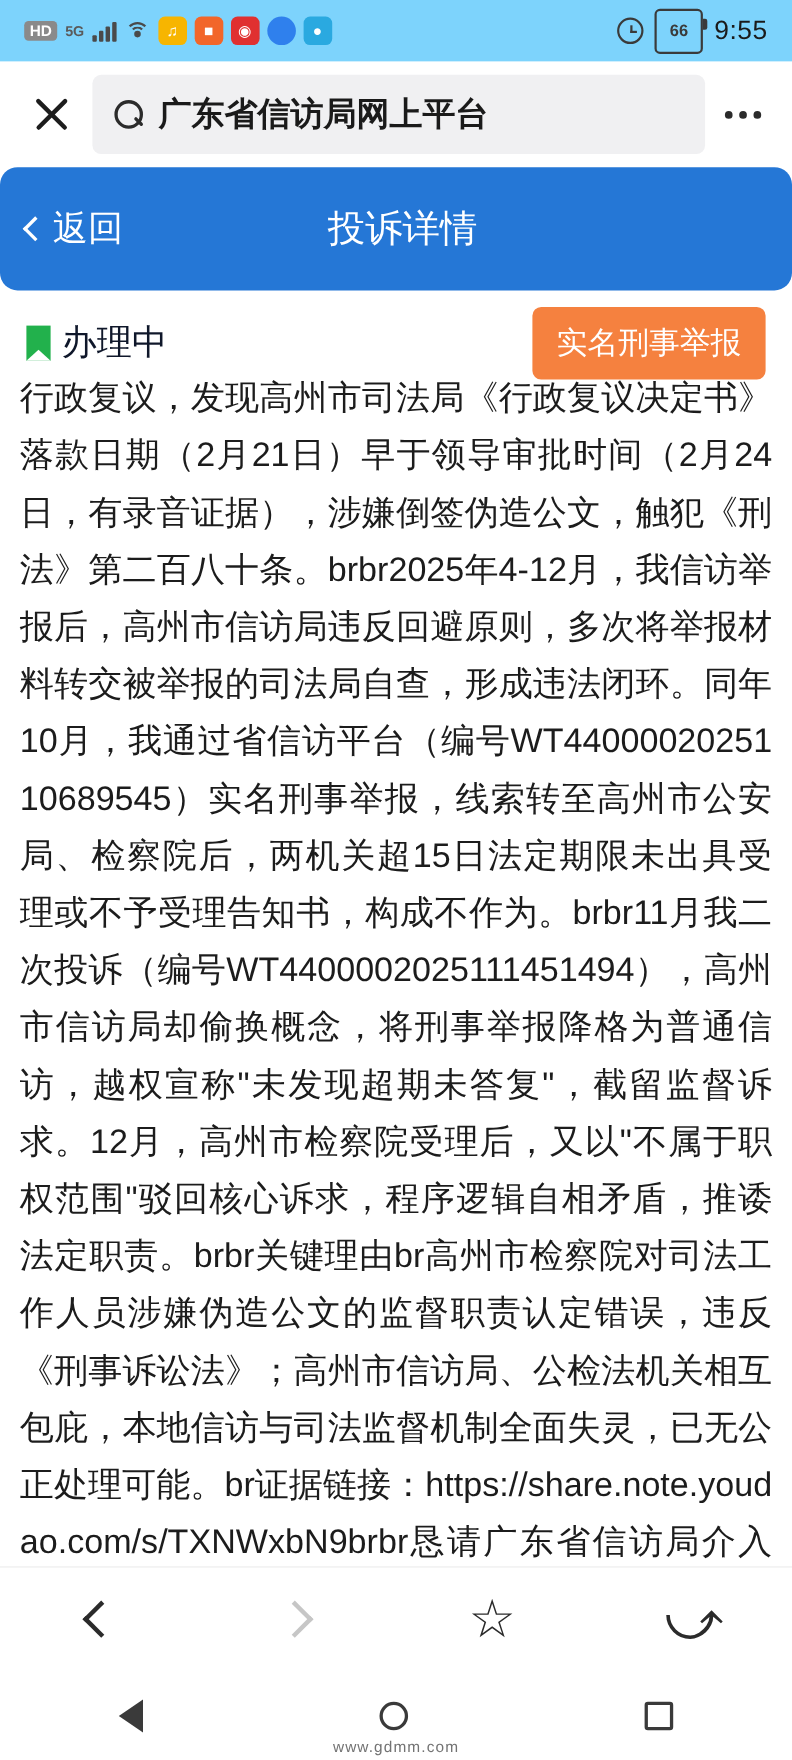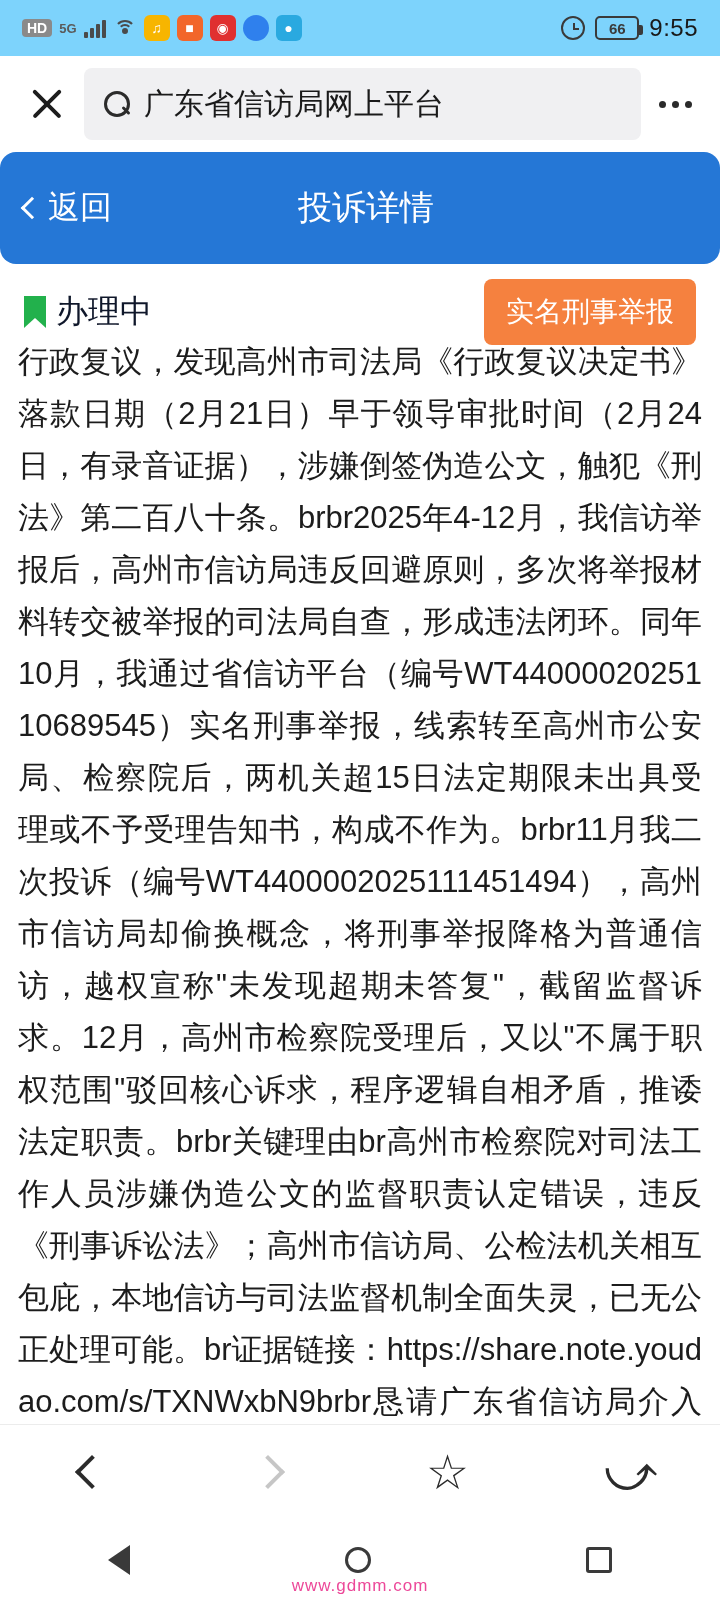--- a/index.html
+++ b/index.html
@@ -61,21 +61,21 @@
   }
   .clock-ic::before {
     content:""; position:absolute; left:50%; top:5px; width:2px; height:7px;
     background:#3a3a3a; transform-origin:bottom center;
   }
   .clock-ic::after {
     content:""; position:absolute; left:50%; top:10px; width:6px; height:2px;
     background:#3a3a3a;
   }
   .battery {
-    width:44px; height:24px; border:2.5px solid #3a3a3a; border-radius:5px;
+    width:44px; height:41px; border:2.5px solid #3a3a3a; border-radius:5px;
     position:relative; display:flex; align-items:center; justify-content:center;
   }
   .battery::after {
     content:""; position:absolute; right:-6px; top:7px; width:4px; height:10px;
     background:#3a3a3a; border-radius:0 2px 2px 0;
   }
   .battery b { font-size:15px; color:#3a3a3a; font-weight:bold; }
   .sb-time { font-size:24px; color:#1a1a1a; letter-spacing:0.5px; }
 
   
@@ -104,20 +104,21 @@
     content:""; position:absolute; left:0; top:0; width:20px; height:20px;
     border:3px solid #2b2b2b; border-radius:50%;
   }
   .mag::after {
     content:""; position:absolute; left:17px; top:18px; width:10px; height:3px;
     background:#2b2b2b; border-radius:2px; transform:rotate(45deg);
   }
   .urltext {
     font-size:30px; color:#1a1a1a; white-space:nowrap; overflow:hidden;
     text-overflow:ellipsis;
+    font-weight:bold;
   }
   .dots {
     flex:0 0 auto; display:flex; gap:6px; align-items:center; padding:10px 4px;
     cursor:pointer;
   }
   .dots i { width:7px; height:7px; border-radius:50%; background:#2b2b2b; display:block; }
 
   
   .appheader {
     height:112px; background:#2577d6; display:flex; align-items:center;
@@ -200,21 +201,21 @@
     border-right:22px solid #3a3a3a; cursor:pointer;
   }
   .nav-home {
     width:26px; height:26px; border:3px solid #3a3a3a; border-radius:50%; cursor:pointer;
   }
   .nav-recent {
     width:26px; height:26px; border:3px solid #3a3a3a; border-radius:3px; cursor:pointer;
   }
   .watermark {
     position:absolute; left:50%; bottom:4px; transform:translateX(-50%);
-    font-size:17px; color:#ec4899; letter-spacing:1px; white-space:nowrap;
+    font-size:14px; color:#737373; letter-spacing:1px; white-space:nowrap;
   }
 </style>
 </head>
 <body>
 
 <div id="app">
 
   <div class="statusbar">
     <div class="sb-left">
       <span class="hd-badge">HD</span>

